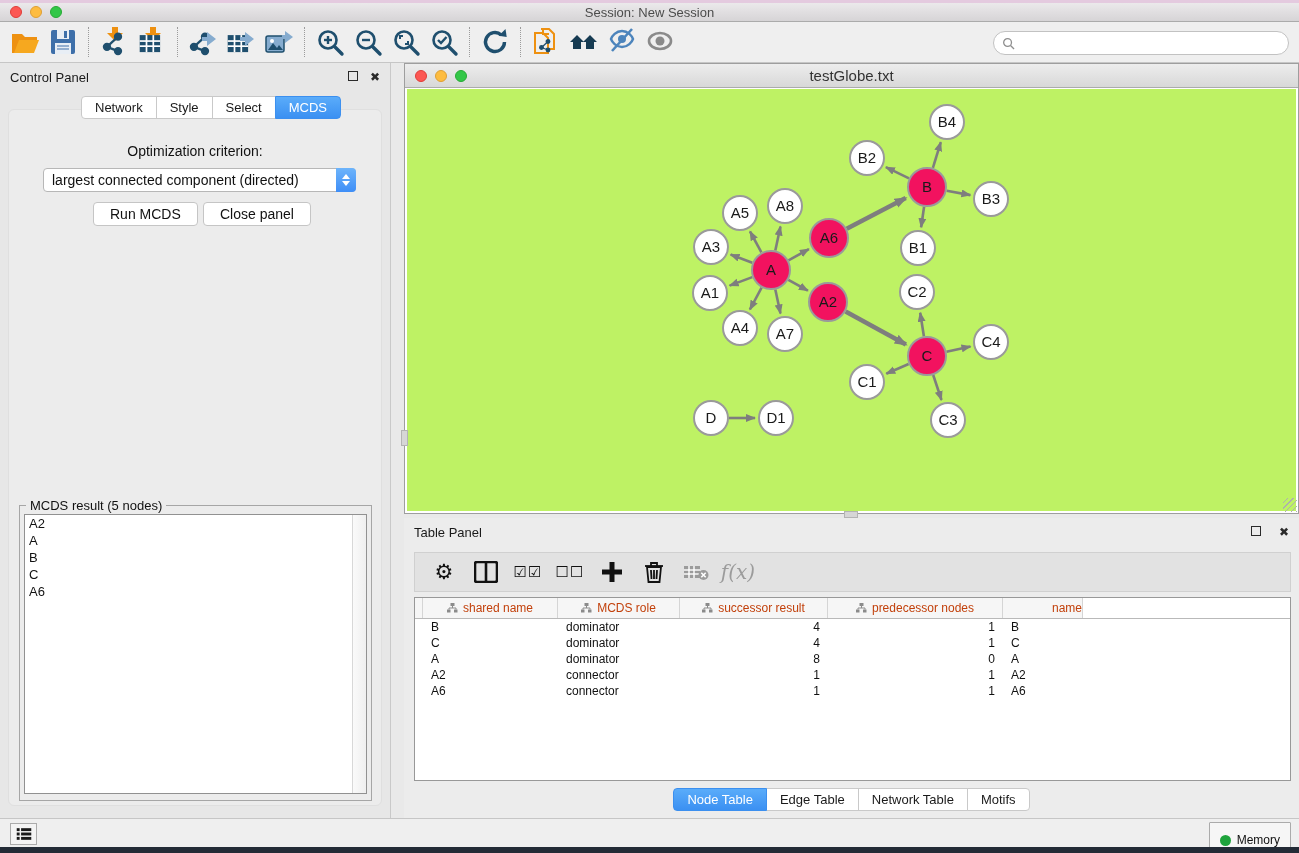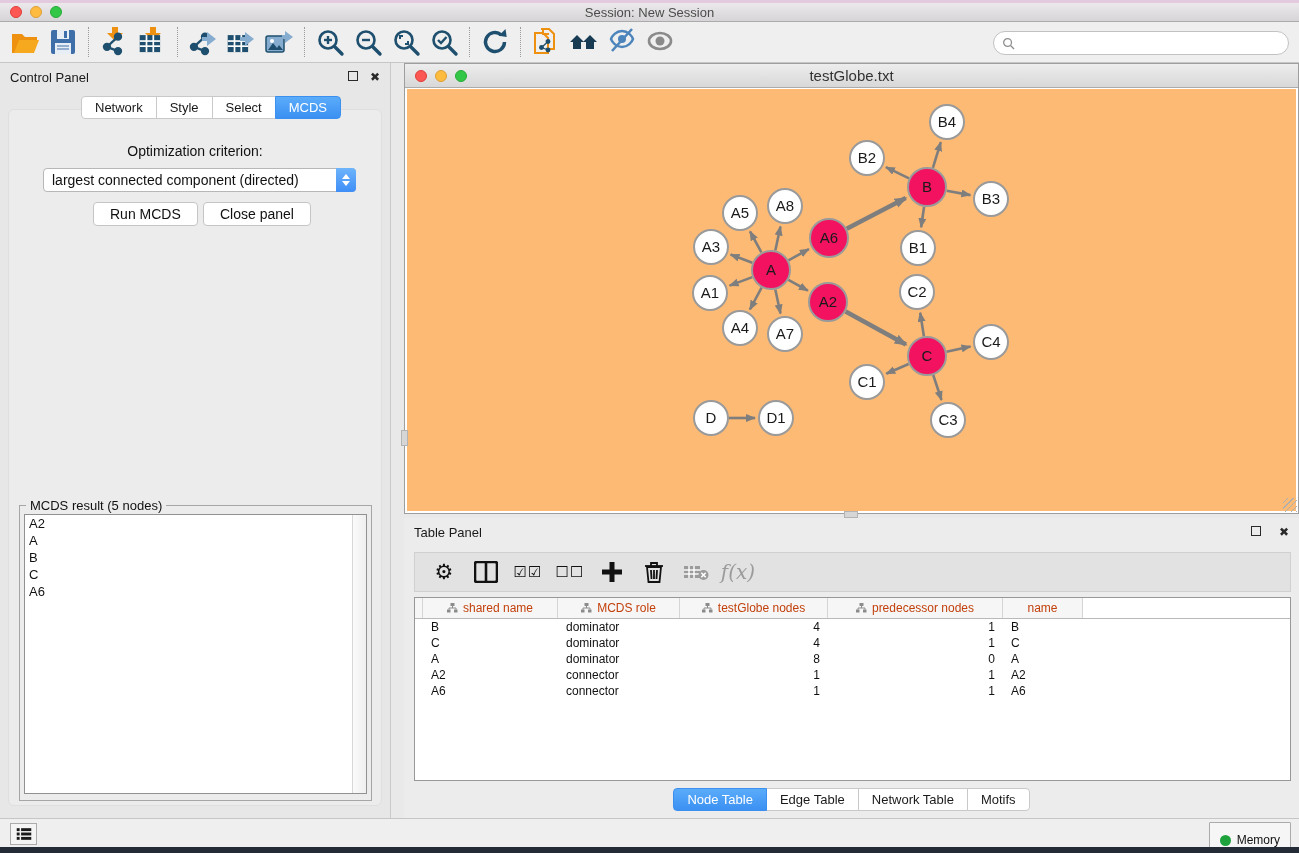--- a/index.html
+++ b/index.html
@@ -82,21 +82,21 @@
   #result-scroll { position:absolute; right:0; top:0; bottom:0; width:14px;
     background:linear-gradient(90deg,#FAFAFA,#EFEFEF); border-left:1px solid #D8D8D8; }
 
   
   #net-window { left:404px; top:63px; width:895px; height:451px; background:#fff;
     border:1px solid #9E9E9E; }
   #net-titlebar { height:24px; background:linear-gradient(#EDEDED,#D8D8D8);
     border-bottom:1px solid #ABABAB; display:flex; align-items:center; position:relative; }
   #net-titlebar .title { position:absolute; left:0; right:0; text-align:center;
     font-size:15px; color:#333; }
-  #net-canvas { position:absolute; left:2px; right:2px; top:25px; bottom:2px; background:#fdba74; }
+  #net-canvas { position:absolute; left:2px; right:2px; top:25px; bottom:2px; background:#bef264; }
   #net-resize-grip { position:absolute; right:1px; bottom:1px; width:14px; height:14px;
     background:repeating-linear-gradient(135deg, transparent 0 3px, #AFAFAF 3px 4px); }
   #left-divider-handle { left:401px; top:430px; width:7px; height:16px;
     background:#D6D6D6; border:1px solid #B3B3B3; }
   #bottom-divider-handle { left:844px; top:511px; width:14px; height:7px;
     background:#D6D6D6; border:1px solid #B3B3B3; }
 
   
   #table-panel { left:404px; top:518px; width:895px; height:300px; background:#ECECEC; }
   #tp-toolbar { position:absolute; left:10px; right:8px; top:34px; height:40px;
@@ -564,34 +564,34 @@
         </div>
         <div class="th" style="width: 148px;">
           <svg width="11" height="10" viewBox="0 0 11 10">
             <g fill="#8B8B8B">
               <rect x="3.5" y="0" width="4" height="3"></rect>
               <rect x="0" y="6.5" width="3.5" height="3"></rect>
               <rect x="7" y="6.5" width="3.5" height="3"></rect>
             </g>
             <path d="M5.5 3v2M2 6.5V5h7v1.5" stroke="#8B8B8B" fill="none"></path>
           </svg>
-          <span>testGlobe nodes</span>
+          <span>successor result</span>
         </div>
         <div class="th" style="width: 175px;">
           <svg width="11" height="10" viewBox="0 0 11 10">
             <g fill="#8B8B8B">
               <rect x="3.5" y="0" width="4" height="3"></rect>
               <rect x="0" y="6.5" width="3.5" height="3"></rect>
               <rect x="7" y="6.5" width="3.5" height="3"></rect>
             </g>
             <path d="M5.5 3v2M2 6.5V5h7v1.5" stroke="#8B8B8B" fill="none"></path>
           </svg>
           <span>predecessor nodes</span>
         </div>
-        <div class="th" style="width: 80px;">
+        <div class="th" style="width: 80px; justify-content: flex-end;">
           <span>name</span>
         </div>
       </div>
     <div id="tp-body">
         <div class="tr">
           <div class="td" style="width:8px"></div>
           <div class="td txt" style="width:135px">B</div>
           <div class="td txt" style="width:122px">dominator</div>
           <div class="td num" style="width:148px">4</div>
           <div class="td num" style="width:175px">1</div>

